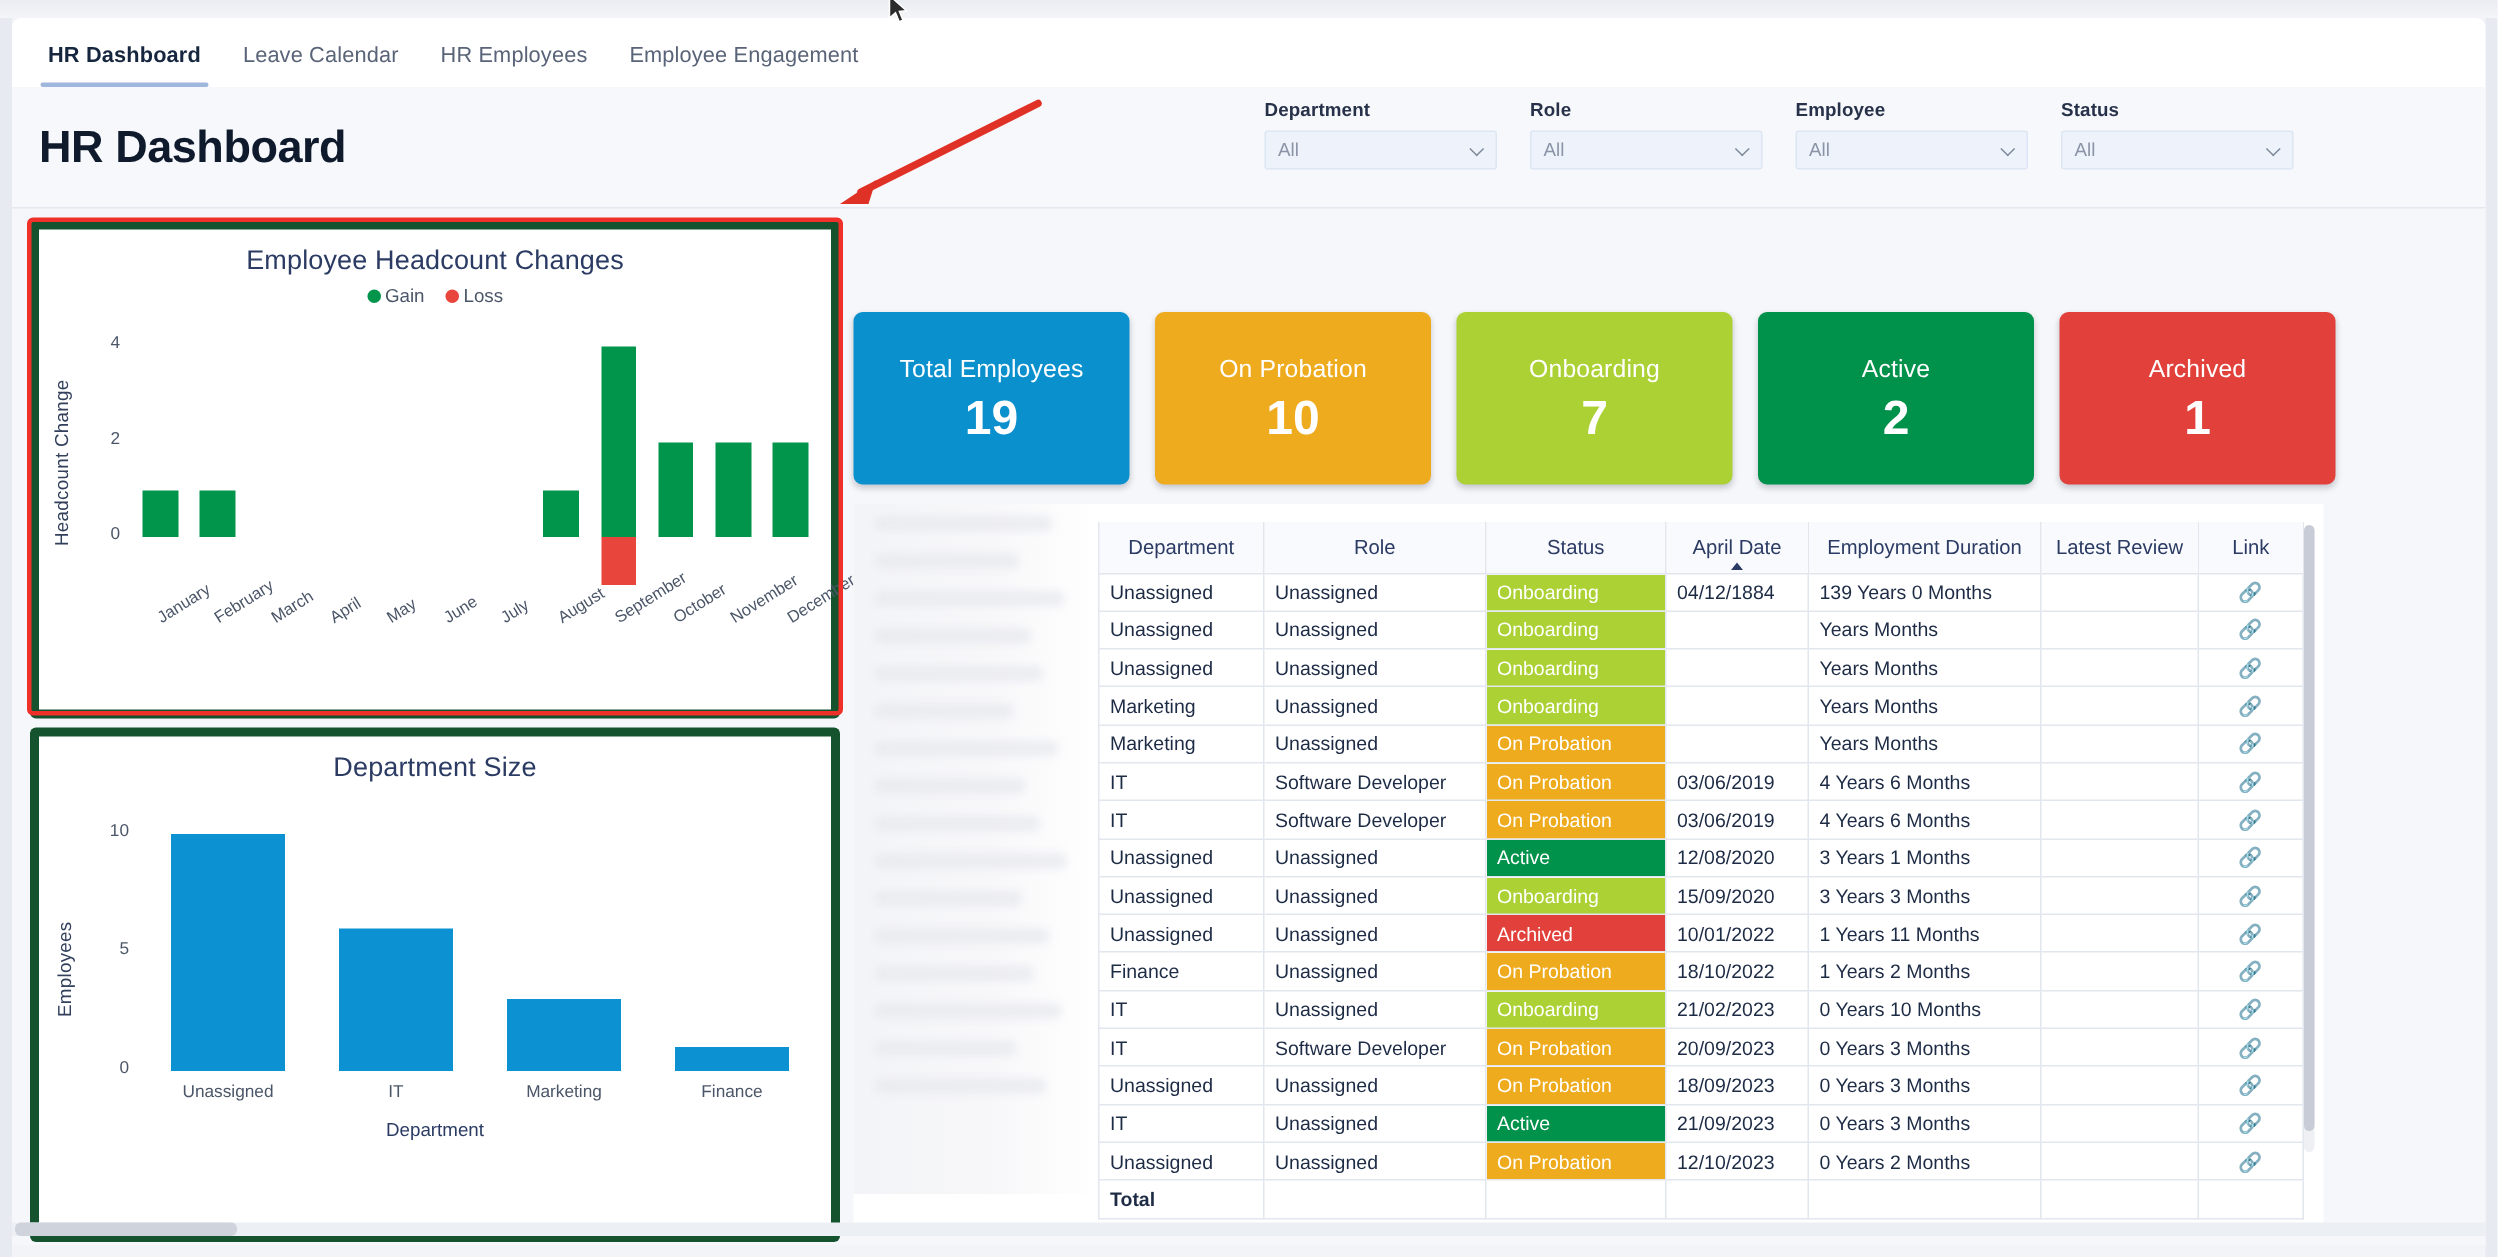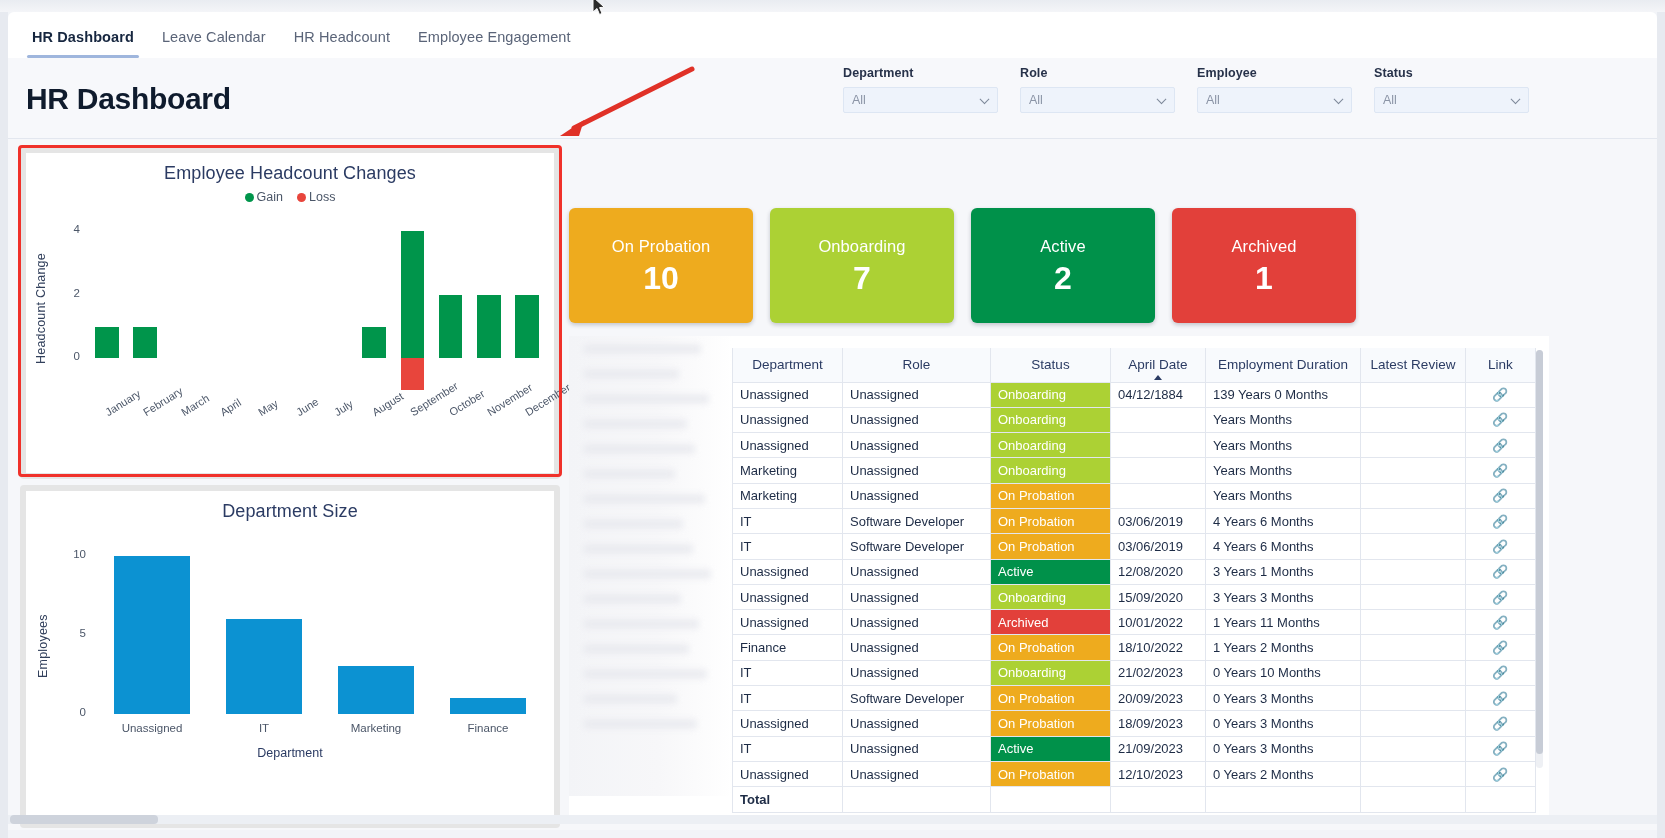--- a/index.html
+++ b/index.html
@@ -65,21 +65,21 @@
     font-size:12.5px; color:#8b94a6; cursor:pointer;
   }
   .chev {
     position:absolute; right:9px; top:50%; transform:translateY(-60%) rotate(45deg);
     width:7px; height:7px; border-right:1.6px solid #7d8899; border-bottom:1.6px solid #7d8899;
   }
 
   
   .left-col { position:absolute; left:12px; top:89px; width:540px; }
   .chart-card-outer {
-    position:relative; padding:6px; background:#e5e5e5; border-radius:4px;
+    position:relative; padding:6px; background:#14532d; border-radius:4px;
   }
   .highlight-box {
     position:absolute; left:10px; top:87px; width:544px; height:332px;
     border:3px solid #f0312a; border-radius:4px; pointer-events:none; z-index:30;
   }
 
   .chart-card { position:relative; width:528px; background:#fff; }
   .chart-title {
     text-align:center; font-size:18px; color:#2b3b63; padding-top:10px;
     letter-spacing:.1px;
@@ -185,21 +185,21 @@
   <div class="page-edge-r"></div>
   <div class="chrome-strip"></div>
 
   <svg class="cursor-arrow" viewBox="0 0 14 22">
     <path d="M1 1 L1 16 L5 12.5 L7.5 18.5 L10 17.4 L7.6 11.6 L12.3 11.2 Z" fill="#2b2b2b" stroke="#fff" stroke-width="1"></path>
   </svg>
 
   <div class="tabbar">
     <div class="tab active"><span>HR Dashboard</span></div>
     <div class="tab"><span>Leave Calendar</span></div>
-    <div class="tab"><span>HR Headcount</span></div>
+    <div class="tab"><span>HR Employees</span></div>
     <div class="tab"><span>Employee Engagement</span></div>
   </div>
 
   <div class="page">
 
     <div class="header">
       <div class="page-title">HR Dashboard</div>
 
       <div class="filters">
         <div class="filter">
@@ -295,20 +295,24 @@
               <div class="bar" style="left: 423.92px; width: 76.16px; top: 176.151px; height: 15.8491px; background: rgb(12, 146, 210);"></div>
               <div class="xtick-h" style="left: 417px; width: 90px; top: 200px;">Finance</div>
             </div>
         </div>
       </div>
     </div>
 
     <div class="highlight-box"></div>
 
     <div class="kpis">
+      <div class="kpi" id="kpi0" style="background: rgb(10, 144, 205);">
+        <div class="kpi-label">Total Employees</div>
+        <div class="kpi-value">19</div>
+      </div>
       <div class="kpi" id="kpi1" style="background: rgb(238, 171, 30);">
         <div class="kpi-label">On Probation</div>
         <div class="kpi-value">10</div>
       </div>
       <div class="kpi" id="kpi2" style="background: rgb(172, 209, 52);">
         <div class="kpi-label">Onboarding</div>
         <div class="kpi-value">7</div>
       </div>
       <div class="kpi" id="kpi3" style="background: rgb(0, 145, 74);">
         <div class="kpi-label">Active</div>

